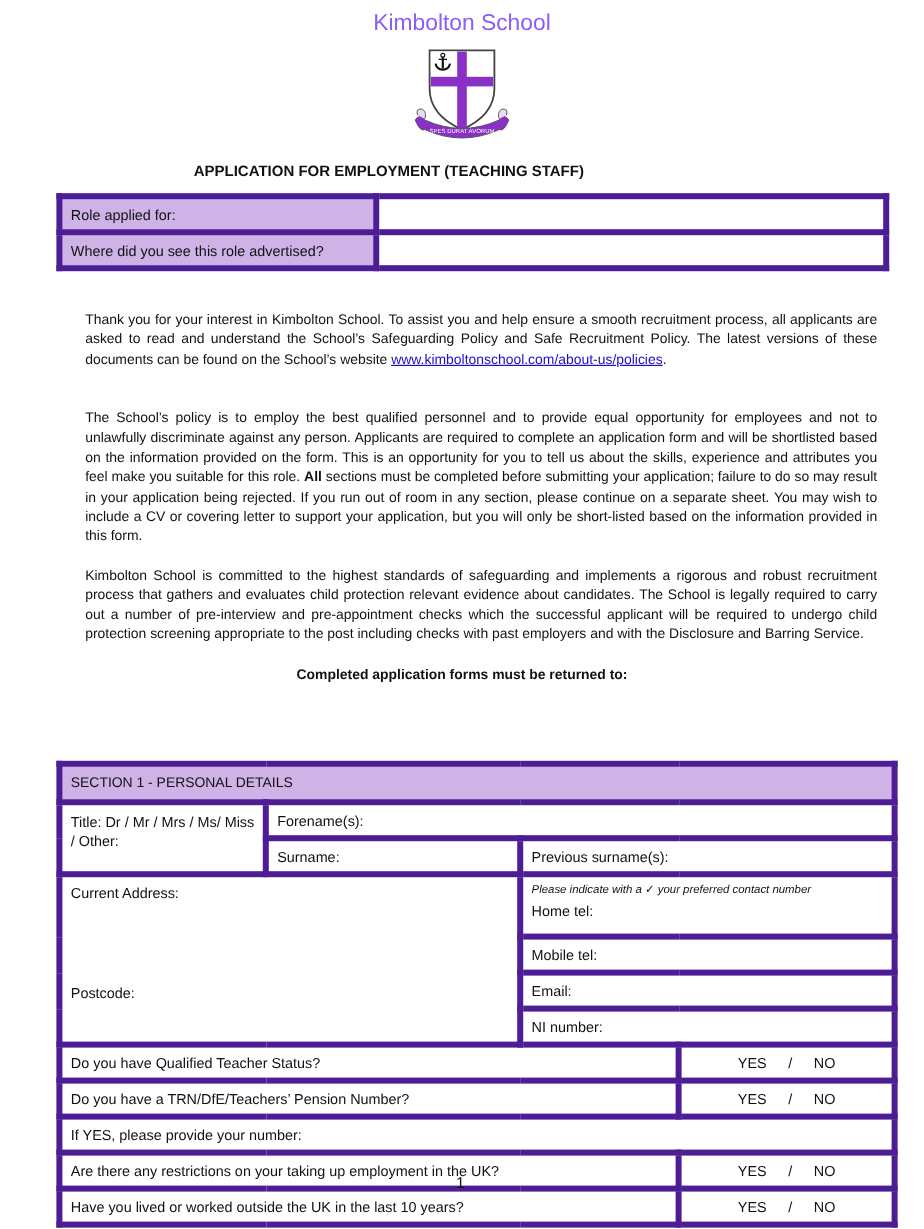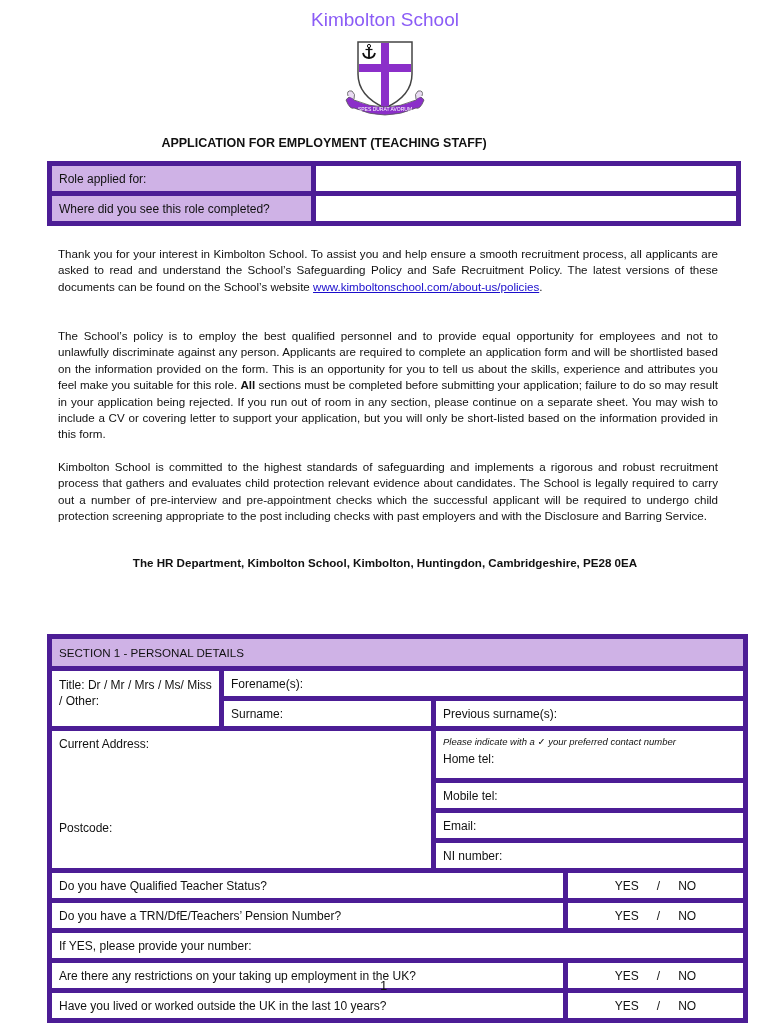--- a/index.html
+++ b/index.html
@@ -20,21 +20,21 @@
     table { border-collapse: collapse; table-layout: fixed; }
     td {
       border: 5px solid #4c1d95; padding: 0 7px; font-size: 12px; vertical-align: middle;
       white-space: nowrap; overflow: hidden;
     }
     .lilac { background: #cfb2e6; }
     .role-table { position: absolute; left: 47px; top: 161px; width: 689px; }
     .role-table td { height: 25px; }
     .para {
       position: absolute; left: 55px; width: 660px; text-align: justify;
-      font-size: 11.6px; line-height: 16.4px; margin: 3px;
+      font-size: 11.6px; line-height: 16.4px; margin: 16px;
     }
     .para a { color: #1a0dcc; text-decoration: underline; }
     .p1 { top: 243px; }
     .p2 { top: 325px; }
     .p3 { top: 456px; }
     .return-block {
       position: absolute; left: 0; top: 554px; width: 770px; text-align: center;
       font-weight: bold; font-size: 11.6px; line-height: 17px;
     }
     .return-block a { color: #1a0dcc; text-decoration: underline; }
@@ -84,37 +84,37 @@
   <colgroup>
       <col style="width:264px">
       <col style="width:425px">
     </colgroup>
   <tbody>
       <tr>
     <td class="lilac">Role applied for:</td>
     <td></td>
   </tr>
   <tr>
-    <td class="lilac">Where did you see this role completed?</td>
+    <td class="lilac">Where did you see this role advertised?</td>
     <td></td>
   </tr>
 </tbody>
   </table>
 
 <p class="para p1">
   <span>Thank you for your interest in Kimbolton School.   To assist you and help ensure a smooth recruitment process, all applicants are asked to read and understand the School’s Safeguarding Policy and Safe Recruitment Policy.  The latest versions of these documents can be found on the School’s website</span>
   <a>www.kimboltonschool.com/about-us/policies</a><span>.</span>
 </p>
 
 <p class="para p2"><span>The School’s policy is to employ the best qualified personnel and to provide equal opportunity for employees and not to unlawfully discriminate against any person.  Applicants are required to complete an application form and will be shortlisted based on the information provided on the form.  This is an opportunity for you to tell us about the skills, experience and attributes you feel make you suitable for this role.  </span><b>All</b><span> sections must be completed before submitting your application; failure to do so may result in your application being rejected. If you run out of room in any section, please continue on a separate sheet.  You may wish to include a CV or covering letter to support your application, but you will only be short-listed based on the information provided in this form.</span></p>
 
 <p class="para p3">Kimbolton School is committed to the highest standards of safeguarding and implements a rigorous and robust recruitment process that gathers and evaluates child protection relevant evidence about candidates.  The School is legally required to carry out a number of pre-interview and pre-appointment checks which the successful applicant will be required to undergo child protection screening appropriate to the post including checks with past employers and with the Disclosure and Barring Service.</p>
 
 <div class="return-block">
-  <div>The HR Department, Kimbolton School, Kimbolton, Huntingdon, Cambridgeshire, PE28 0EA</div>
+  <div>Completed application forms must be returned to:</div>
 </div>
 
 <table class="sec1">
   <colgroup>
     <col style="width:172px">
     <col style="width:212px">
     <col style="width:132px">
     <col style="width:180px">
   </colgroup>
   <tbody>

